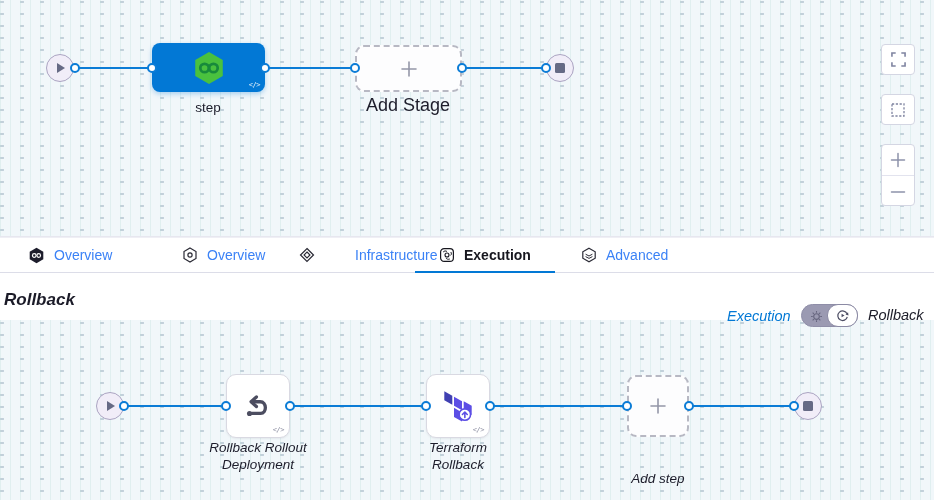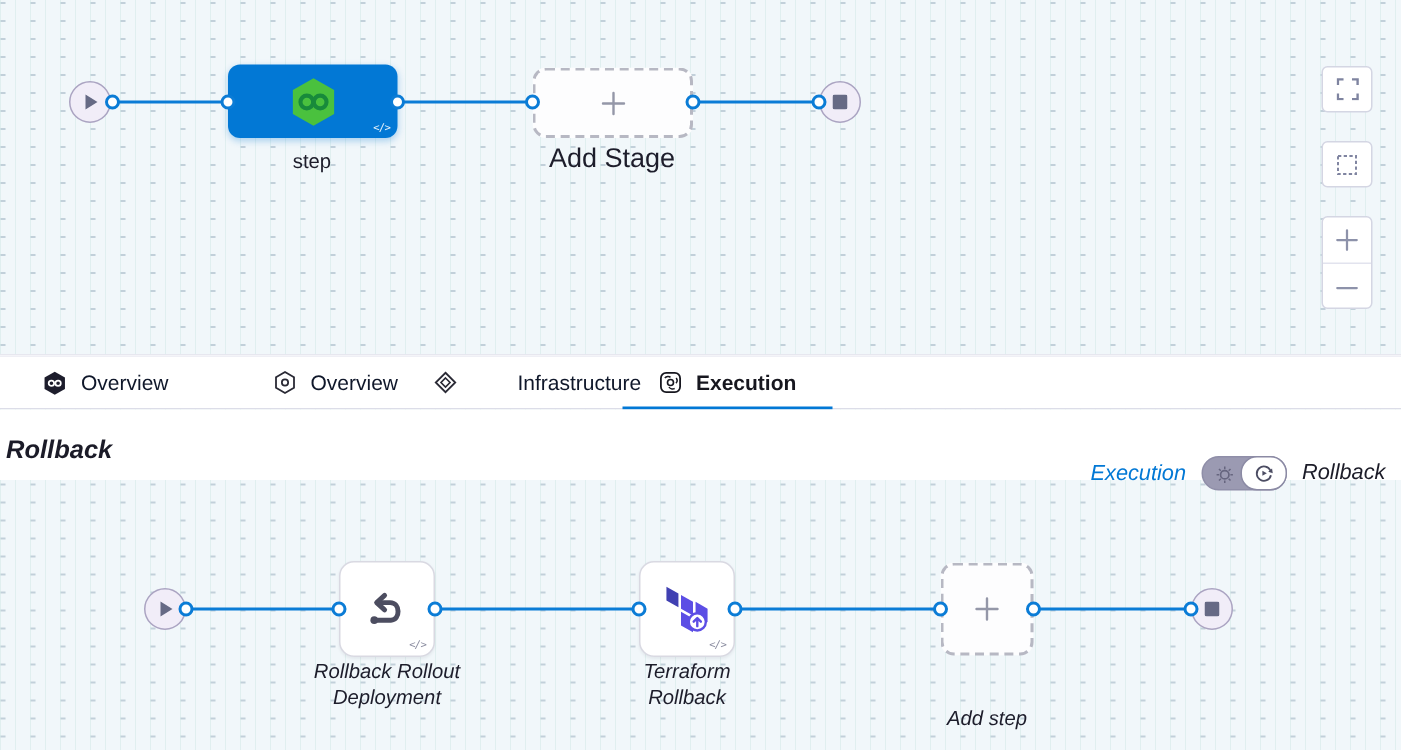--- a/index.html
+++ b/index.html
@@ -76,21 +76,21 @@
   .ctrl-group .half:first-child { border-bottom:1px solid #e2e3ee; }
 
   
   #tabbar {
     position:absolute; top:237px; left:0; width:934px; height:36px;
     background:#fff; border-top:1px solid #efeff5; border-bottom:1px solid #dcdde8;
   }
   .tab {
     position:absolute; top:0; height:100%;
     display:flex; align-items:center; gap:9px;
-    font-size:14px; color:#0f172a; cursor:pointer; white-space:nowrap;
+    font-size:14px; color:#3b82f6; cursor:pointer; white-space:nowrap;
   }
   .tab.active { font-weight:bold; color:#17171f; }
   .tab-underline { position:absolute; left:415px; bottom:-1px; width:140px; height:2px; background:#0278d5; }
 
   
   #rollback-band { position:absolute; left:0; top:0; width:934px; height:47px; background:#fff; }
   #rollback-heading { position:absolute; left:4px; top:17px; font-size:17px; font-weight:bold; color:#1b1b28; }
   #execution-link { position:absolute; left:727px; top:35px; font-size:14.5px; color:#0278d5; cursor:pointer; }
   #mode-toggle {
     position:absolute; left:801px; top:31px; width:57px; height:23px;
@@ -187,34 +187,41 @@
       </svg>
       <span>Overview</span>
     </div>
     <div class="tab" style="left:182px;">
       <svg width="16" height="16" viewBox="0 0 16 16">
         <polygon points="8,1 14,4.5 14,11.5 8,15 2,11.5 2,4.5" fill="none" stroke="#2a2a35" stroke-width="1.2"></polygon>
         <circle cx="8" cy="8" r="2.1" fill="none" stroke="#2a2a35" stroke-width="1.2"></circle>
       </svg>
       <span>Overview</span>
     </div>
-    <div class="tab" style="left:289px;gap:40px;">
+    <div class="tab" style="left:299px;gap:40px;">
       <svg width="16" height="16" viewBox="0 0 16 16">
         <polygon points="8,1.5 14.5,8 8,14.5 1.5,8" fill="none" stroke="#2a2a35" stroke-width="1.2"></polygon>
         <polygon points="8,5 11,8 8,11 5,8" fill="none" stroke="#2a2a35" stroke-width="1.1"></polygon>
       </svg>
       <span>Infrastructure</span>
     </div>
     <div class="tab active" style="left:439px;">
       <svg width="16" height="16" viewBox="0 0 16 16">
         <rect x="1.6" y="1.6" width="12.8" height="12.8" rx="3.5" fill="none" stroke="#17171f" stroke-width="1.2"></rect>
         <circle cx="8" cy="8" r="2" fill="none" stroke="#17171f" stroke-width="1.1"></circle>
         <path d="M4.2 5 C5.2 3.8 7 3.6 8 4.6 M11.8 5 C12.6 6.2 12.6 7.6 11.6 8.4 M10.8 12 C9.4 12.6 7.6 12.2 7 11" fill="none" stroke="#17171f" stroke-width="1"></path>
       </svg>
       <span>Execution</span>
+    </div>
+    <div class="tab" style="left:581px;">
+      <svg width="16" height="16" viewBox="0 0 16 16">
+        <polygon points="8,1.2 14.2,4.8 14.2,11.2 8,14.8 1.8,11.2 1.8,4.8" fill="none" stroke="#2a2a35" stroke-width="1.2"></polygon>
+        <path d="M4.6 7.2 L8 9 L11.4 7.2 M4.6 9.6 L8 11.4 L11.4 9.6" fill="none" stroke="#2a2a35" stroke-width="1"></path>
+      </svg>
+      <span>Advanced</span>
     </div>
     <div class="tab-underline"></div>
   </div>
 
   <div id="canvas-bottom" class="canvas">
 
     <div id="rollback-band"></div>
     <div id="rollback-heading">Rollback</div>
     <div id="execution-link">Execution</div>
     <div id="mode-toggle">

